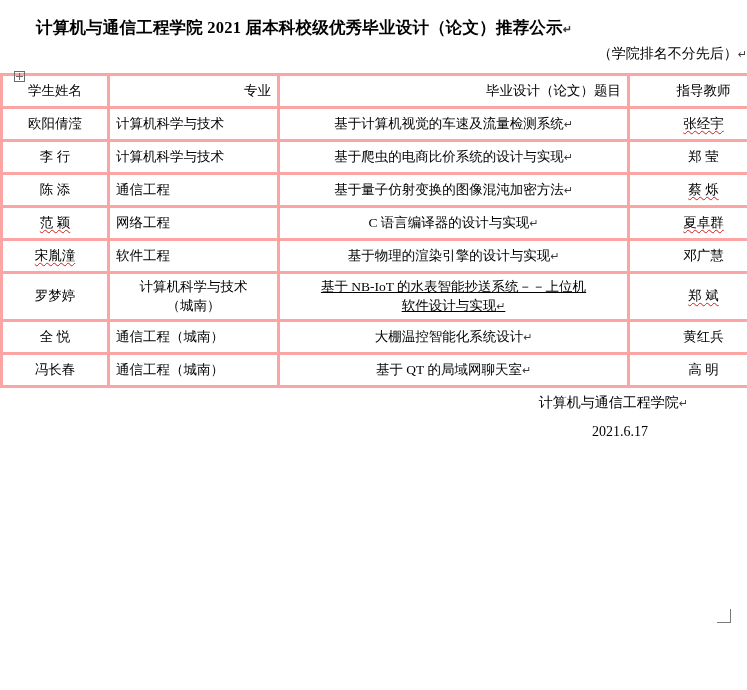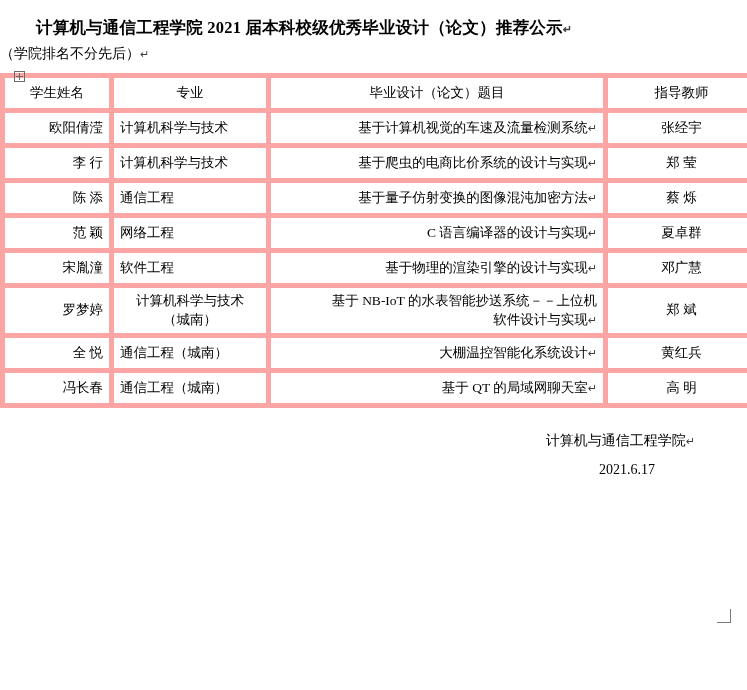--- a/index.html
+++ b/index.html
@@ -32,21 +32,21 @@
   .doc-title .pilcrow,
   .doc-subtitle .pilcrow,
   .cell .pilcrow,
   .sig-line .pilcrow {
     font-size: 11px;
     color: #3c3c3c;
     font-family: "Liberation Sans", sans-serif;
     vertical-align: baseline;
   }
   .doc-subtitle {
-    text-align: left;
+    text-align: right;
     font-size: 14px;
     margin: 6px 0 10px 0;
     line-height: 1.3;
   }
   
   .anchor-mark {
     position: absolute;
     width: 11px;
     height: 11px;
     border: 1px solid #6b6b6b;
@@ -77,76 +77,77 @@
     box-sizing: border-box;
   }
 
   table.main-table {
     border-collapse: collapse;
     margin: 0 auto;
     width: 687px;
     table-layout: fixed;
   }
   table.main-table td {
-    border: 5px solid #fca5a5;
+    border: 3px solid #fca5a5;
     padding: 4px 6px;
     font-size: 13.5px;
     line-height: 1.35;
     vertical-align: middle;
     height: 22px;
   }
-  .c-name   { width: 92px;  text-align: right; }
+  .c-name   { width: 92px;  text-align: center; }
   .c-major  { width: 140px; text-align: left; padding-left: 8px; }
-  .c-topic  { width: 320px; text-align: right; padding-left: 8px; }
+  .c-topic  { width: 320px; text-align: center; padding-left: 8px; }
   .c-mentor { width: 135px; text-align: center; }
 
   thead td, .header-row td {
     text-align: center;
     font-size: 14px;
   }
   .header-row .c-major,
   .header-row .c-topic {
-    text-align: center;
-    padding-left: 6px;
+    text-align: right;
+    padding-left: 21px;
   }
 
   
   .wavy {
+    text-decoration: underline;
     text-decoration-style: wavy;
     text-decoration-color: #d11a1a;
     text-decoration-thickness: 1px;
     text-underline-offset: 2px;
   }
   .wavy-blue {
     text-decoration: underline;
     text-decoration-style: wavy;
     text-decoration-color: #1a4fd1;
     text-decoration-thickness: 1px;
     text-underline-offset: 2px;
   }
 
   .sig-block {
-    margin-top: 18px;
     text-align: right;
-    padding-right: 26px;
+    padding-right: 33px;
     font-size: 14px;
     line-height: 2.1;
   }
   .sig-line {
     padding-right: 26px;
   }
   .sig-date {
     padding-right: 66px;
   }
   .cell-sub {
     display: block;
     text-align: center;
   }
   .topic-two-line {
     line-height: 1.3;
+    text-decoration: underline;
   }
 </style>
 </head>
 <body>
 
 <div class="page">
 
   <div class="anchor-mark"></div>
   <div class="corner-mark"></div>
 

